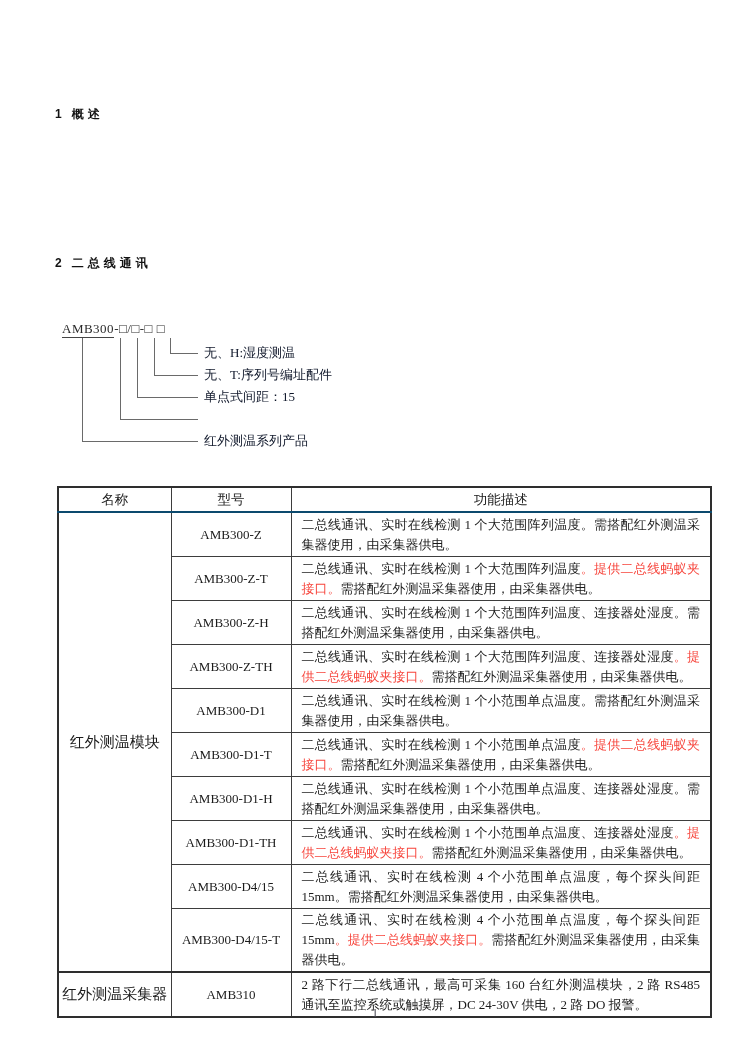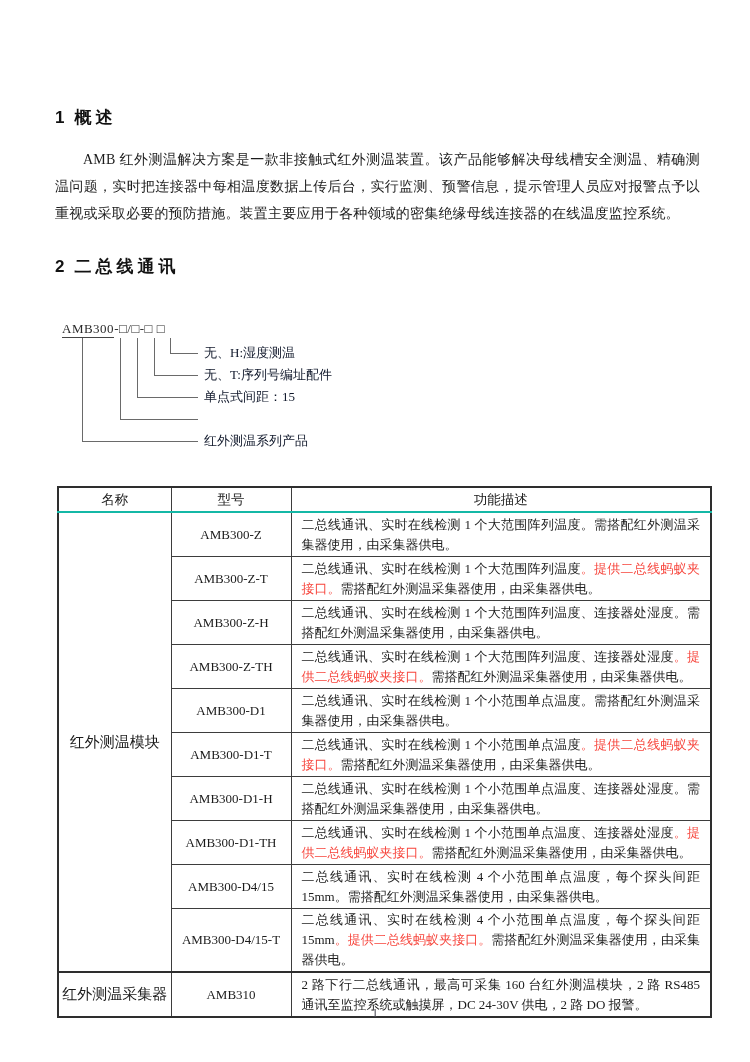--- a/index.html
+++ b/index.html
@@ -1,19 +1,19 @@
 <!DOCTYPE html>
 <html><head>
 <meta charset="utf-8">
 <style>
   html,body{margin:0;padding:0;background:#ffffff;}
   .page{position:relative;width:750px;height:1062px;background:#ffffff;overflow:hidden;
         font-family:"Liberation Serif","DejaVu Serif",serif;color:#1e1e1e;}
   .heading{position:absolute;font-family:"Liberation Sans","DejaVu Sans",sans-serif;
-           font-size:17px;font-weight:600;color:#121212;white-space:nowrap;}
+           font-size:12px;font-weight:600;color:#121212;white-space:nowrap;}
   .heading .hnum{margin-right:10px;letter-spacing:0;}
   .heading .htitle{letter-spacing:4px;}
   .s1{top:106px;left:55px;}
   .s2{top:255px;left:55px;}
   .body-text{position:absolute;top:146px;left:55px;width:645px;margin:0;
              font-size:14px;line-height:27px;text-align:justify;text-indent:2em;
              color:#1c1c1c;letter-spacing:0.2px;}
   
   .diagram{position:absolute;top:321px;left:62px;width:580px;height:140px;font-size:13px;color:#2a2a2a;}
   .code{position:absolute;top:0;left:0;letter-spacing:0.5px;white-space:pre;}
@@ -31,41 +31,40 @@
   .l-3{left:58px;top:98px;width:78px;}
   .l-4{left:20px;top:120px;width:116px;}
   .dlabel{position:absolute;left:142px;height:20px;line-height:20px;white-space:nowrap;
           font-size:13px;color:#0f172a;}
   .dl-0{top:22px;} .dl-1{top:44px;} .dl-2{top:66px;} .dl-3{top:88px;} .dl-4{top:110px;}
   
   .spec-table{position:absolute;top:486px;left:57px;width:653px;border-collapse:collapse;
               table-layout:fixed;font-size:13px;color:#1b1b1b;}
   .spec-table th,.spec-table td{border:1px solid #3d3d3d;}
   .spec-table{border:2px solid #2e2e2e;}
-  .spec-table thead tr{border-bottom:2px solid #14b8a6;margin-top:8px;}
+  .spec-table thead tr{border-bottom:2px solid #0c4a6e;margin-top:8px;}
   .spec-table tbody{border-top:1px solid #3d3d3d;}
   .spec-table tbody.group-sep{border-top:2px solid #2e2e2e;}
   .spec-table th{height:23px;font-weight:normal;font-size:13.5px;text-align:center;padding:0;}
   .name-cell{text-align:center;vertical-align:middle;font-size:15px;padding:0;}
   .model-cell{text-align:center;vertical-align:middle;white-space:nowrap;padding:0;height:41px;}
   .desc-cell{text-align:justify;vertical-align:middle;line-height:20px;padding:1px 10px;height:41px;}
   .red{color:#f7453c;}
   .pagenum{position:absolute;top:1006px;left:0;width:100%;text-align:center;
            font-size:12px;color:#45454f;font-family:"Liberation Serif",serif;}
 </style>
 </head>
 <body>
 
 <div class="page">
 
   <div class="heading s1">
     <span class="hnum">1</span><span class="htitle">概述</span>
   </div>
 
-  <p class="body-text">AMB 红外测温解决方案是一款非接触式红外测温装置。该产品能够解决母线槽安全测温、精确测温问题，实时把连接器中每相温度数据上传后台，实行监测、预警信息，提示管理人员应对报警点予以重视或采取必要的预防措施。装置主要应用于各种领域的密集绝缘母线连接器的在线温度监控系统。</p>
 
   <div class="heading s2">
     <span class="hnum">2</span><span class="htitle">二总线通讯</span>
   </div>
 
   <div class="diagram">
     <div class="code"><span class="underlined">AMB300</span><span>-□/□-□ □</span></div>
 
     <i class="vl v-amb"></i>
     <i class="vl v-b1"></i>

